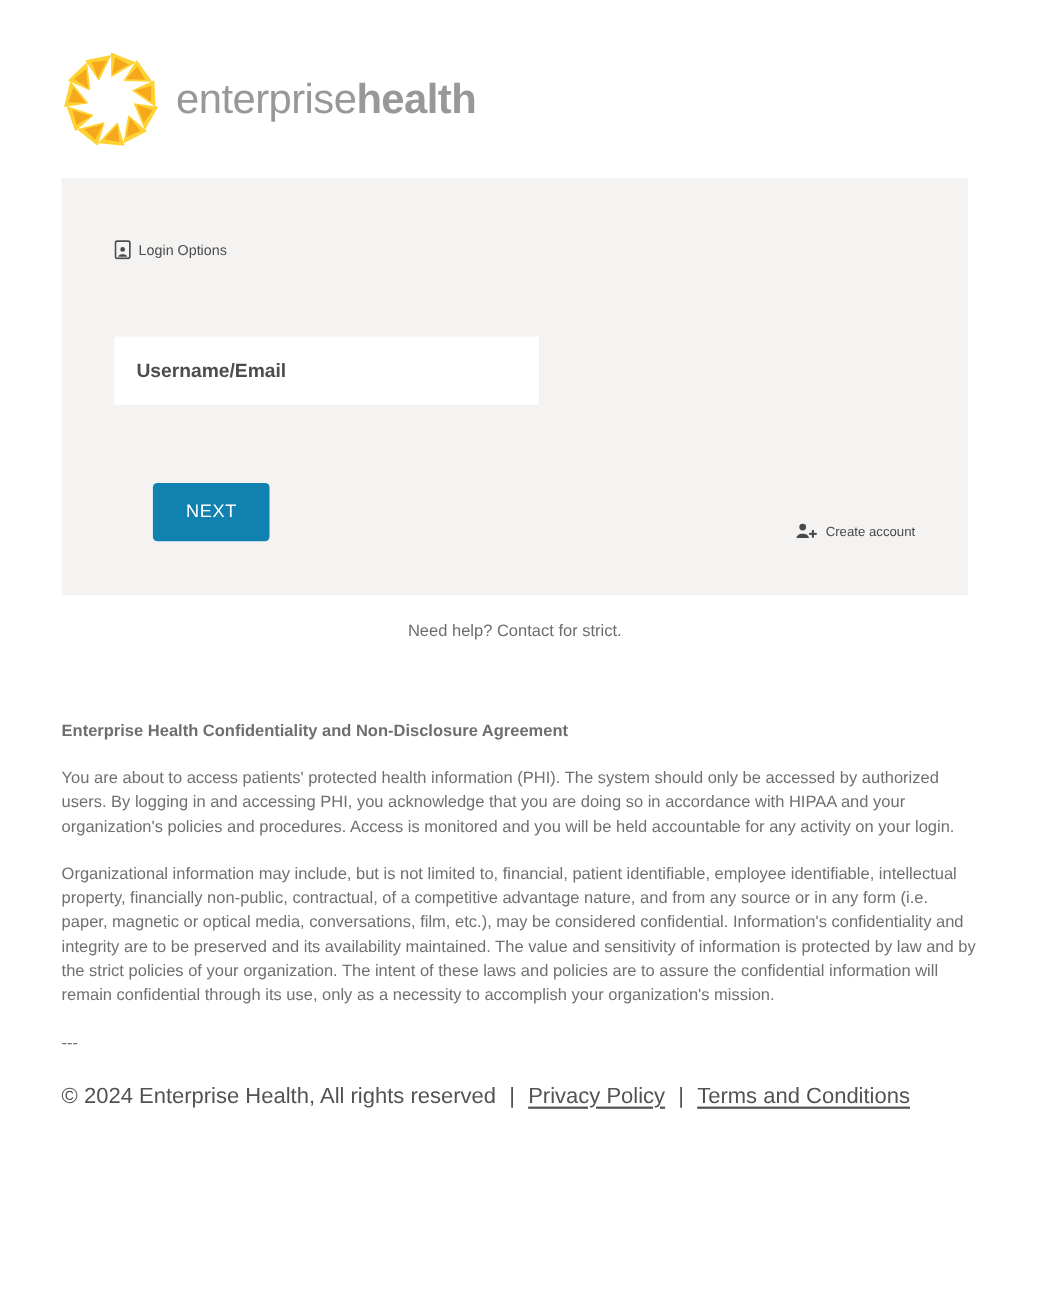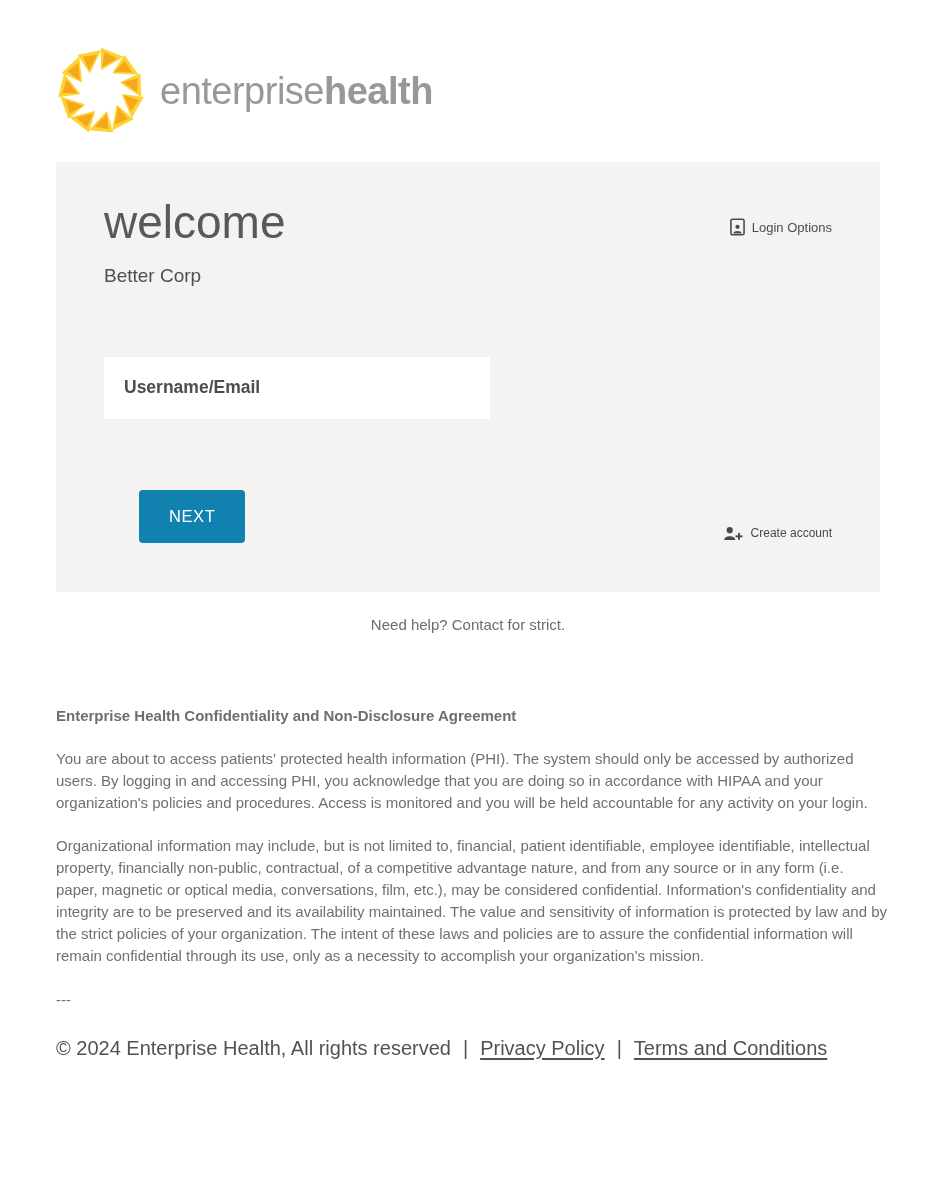--- a/index.html
+++ b/index.html
@@ -185,34 +185,32 @@
       <use href="#petal" transform="rotate(294.5 50 50)"></use>
       <use href="#petal" transform="rotate(327.2 50 50)"></use>
       <circle cx="50" cy="50" r="23.5" fill="#ffffff"></circle>
     </svg>
   </span>
   <div class="wordmark"><span>enterprise</span><span class="bold">health</span></div>
 </div>
 
 <div class="card">
   <div class="card-header">
-    <h1 class="welcome">welcome</h1>
     <a class="login-options">
       <span class="icon">
         <svg viewBox="0 0 16 19" width="15" height="18" aria-hidden="true">
           <rect x="1" y="1.2" width="14" height="16.6" rx="1.6" fill="none" stroke="#4b4c4e" stroke-width="1.7"></rect>
           <circle cx="8" cy="9.3" r="2.3" fill="#4b4c4e"></circle>
           <path d="M3.6 16.4 c0-3.4 8.8-3.4 8.8 0 z" fill="#4b4c4e"></path>
         </svg>
       </span>
       <span>Login Options</span>
     </a>
   </div>
 
-  <div class="org-name">Better Corp</div>
 
   <input class="username-input" type="text" placeholder="Username/Email" style="">
 
 
   <div class="actions-row">
     <button class="next-btn">NEXT</button>
     <a class="create-account">
       <span class="icon">
         <svg viewBox="0 0 21 16" width="20" height="15" aria-hidden="true">
           <circle cx="7" cy="4.4" r="3.3" fill="#48494b"></circle>

